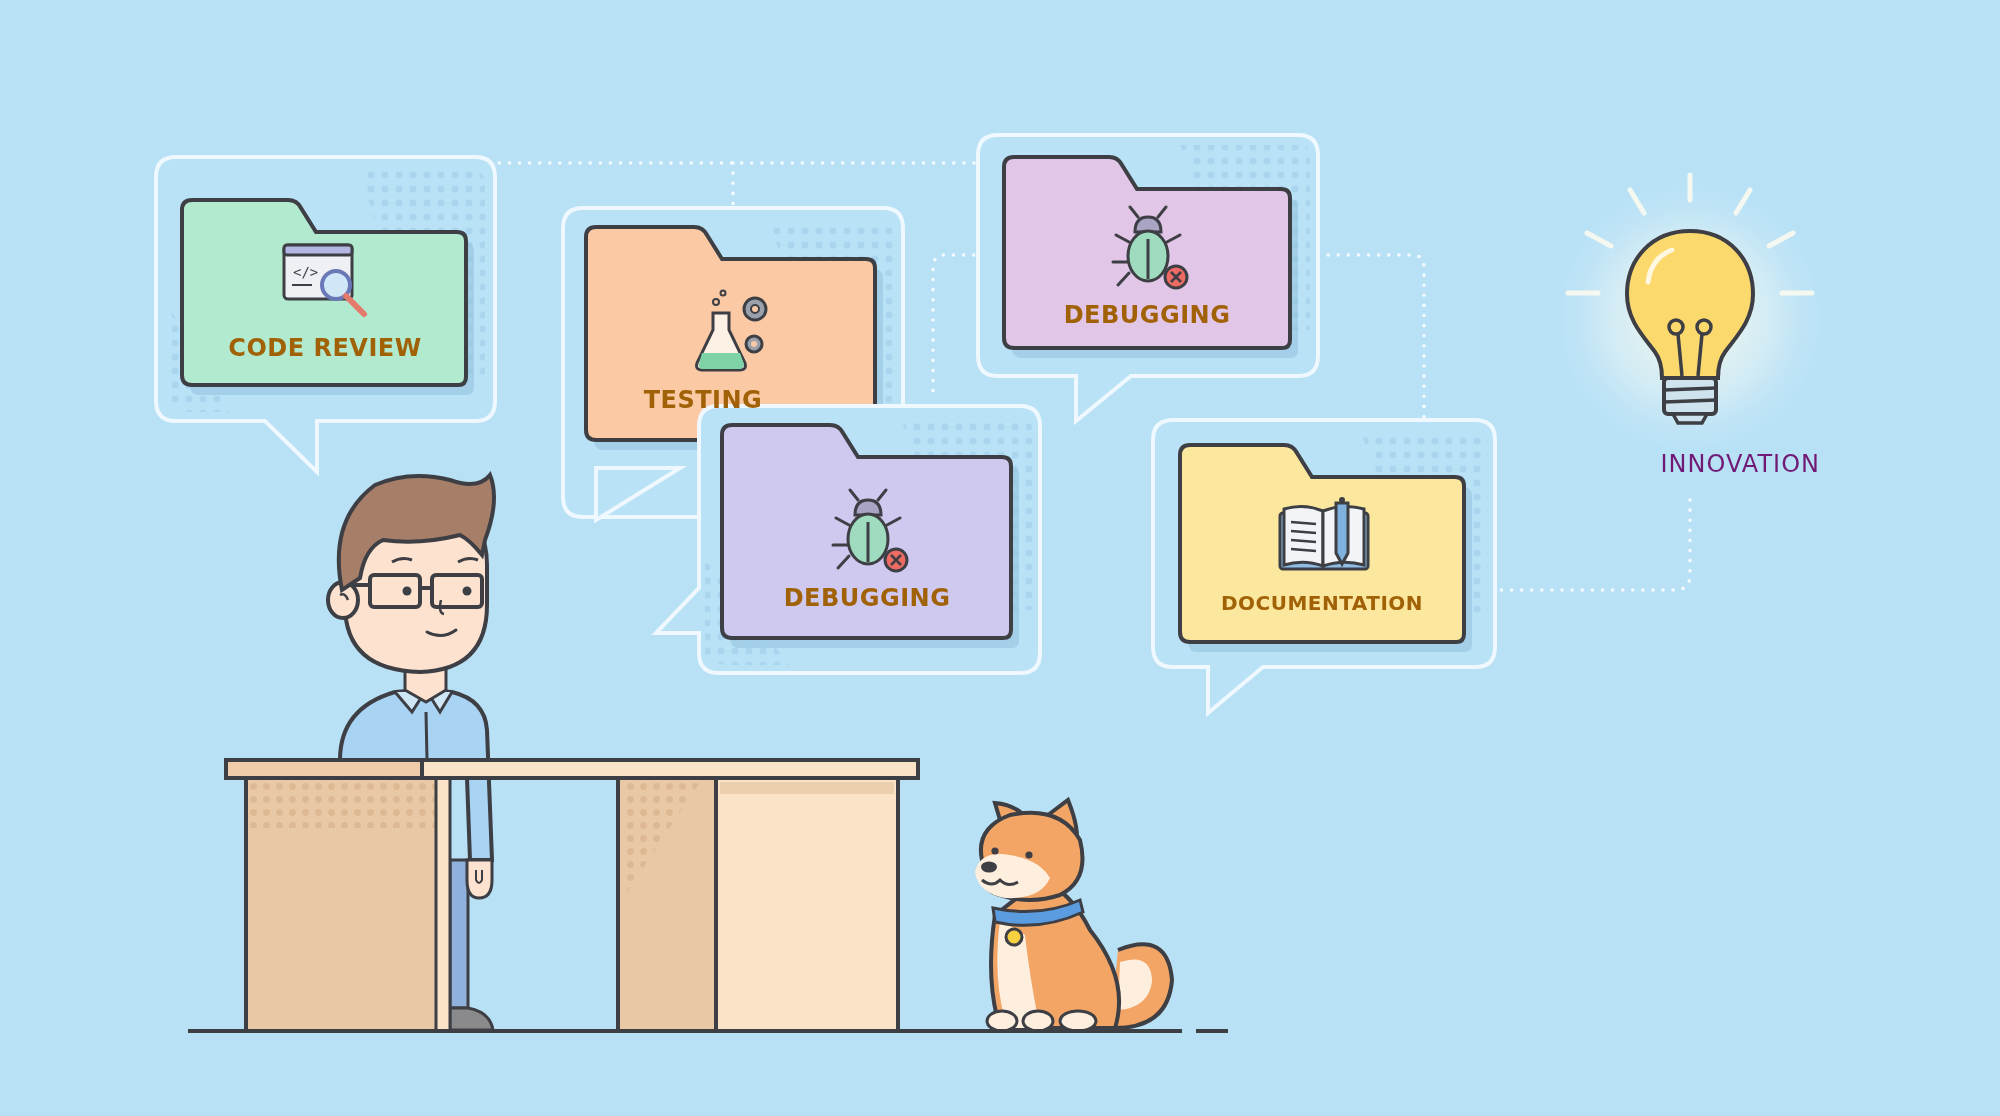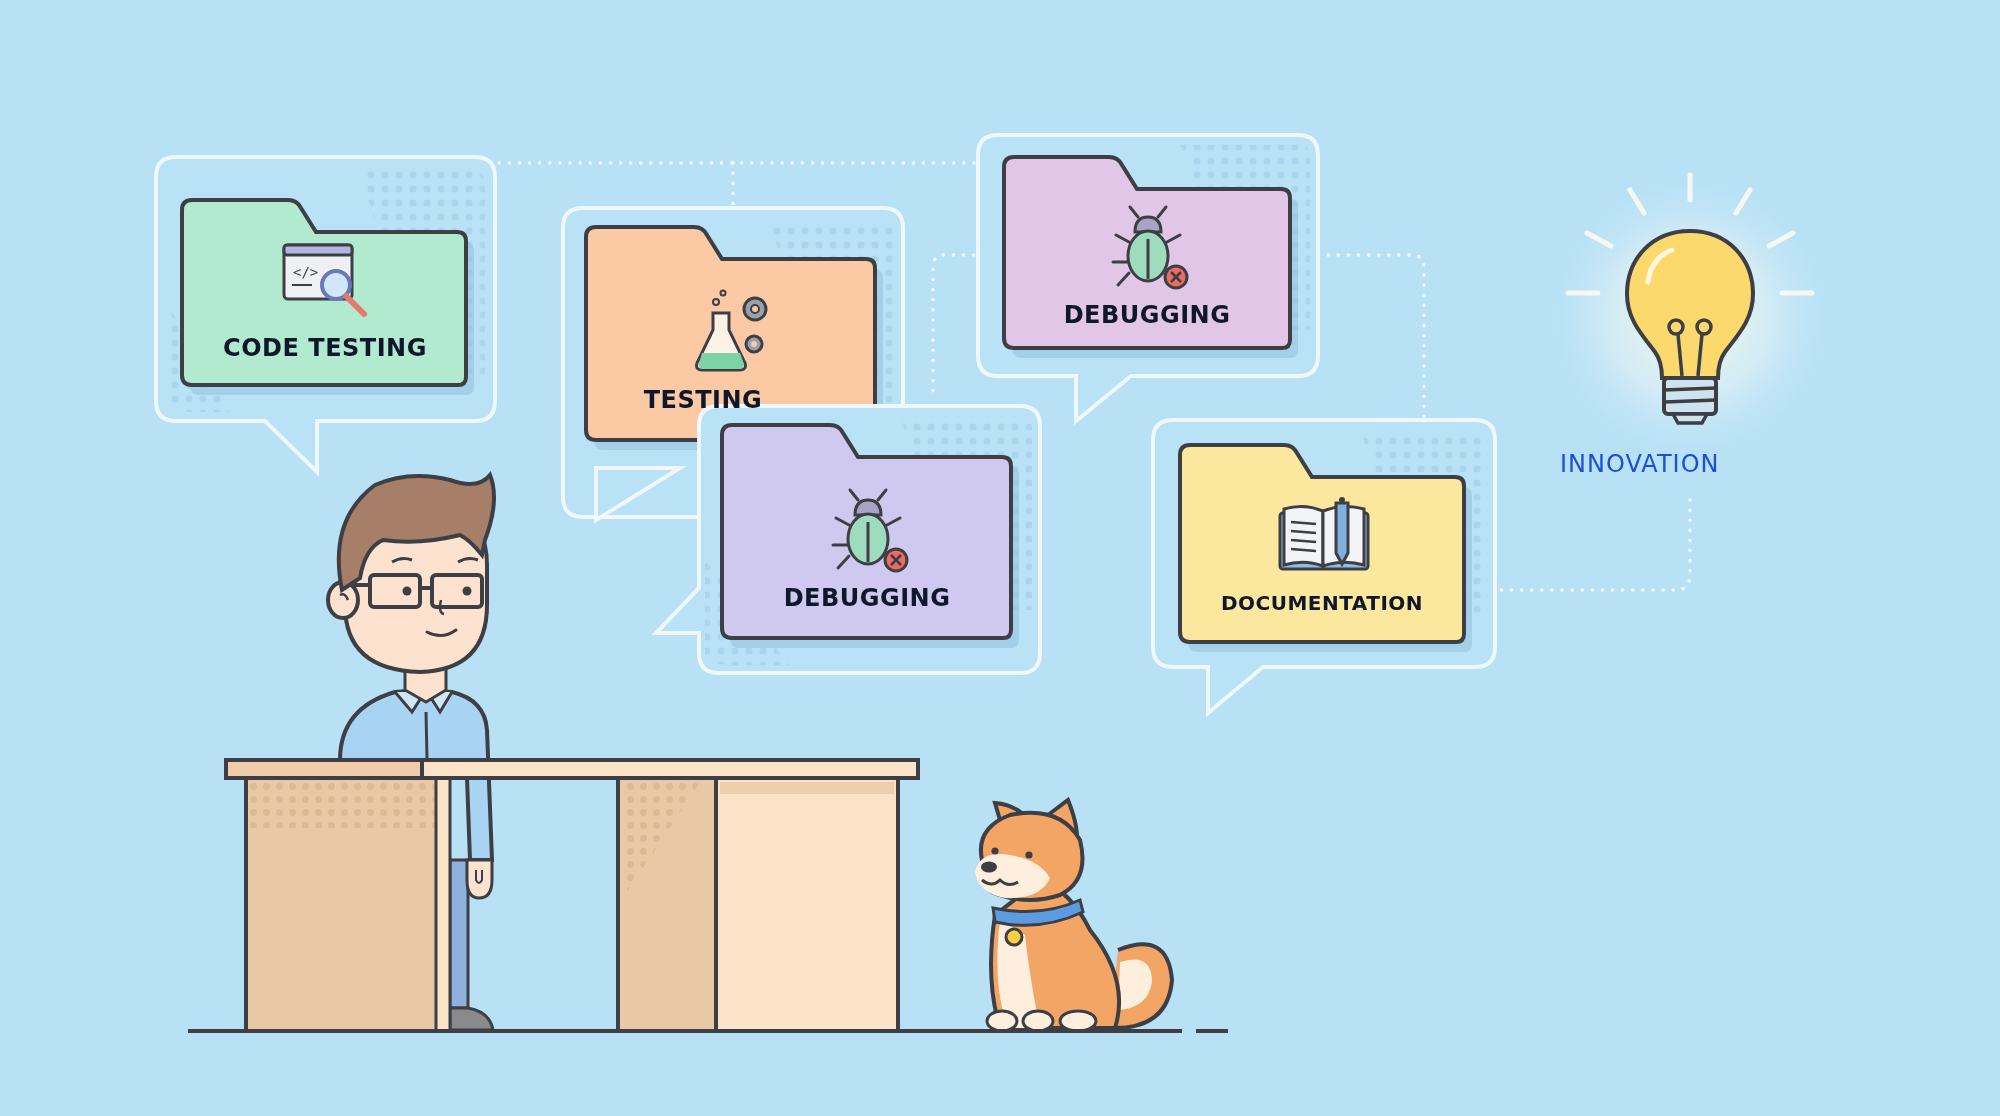--- a/index.html
+++ b/index.html
@@ -1,19 +1,19 @@
 <!DOCTYPE html>
 <html><head>
 <meta charset="utf-8">
 <style>
   html,body{margin:0;padding:0;}
   body{width:2000px;height:1116px;overflow:hidden;background:#b8e1f6;font-family:"DejaVu Sans","Liberation Sans",sans-serif;position:relative;}
   .scene{position:absolute;left:0;top:0;width:2000px;height:1116px;}
-  .folder-label{position:absolute;left:0;right:0;text-align:center;font-weight:bold;color:#0f172a;letter-spacing:0.5px;font-family:"DejaVu Sans",sans-serif;}
-  .innov{position:absolute;left:1560px;top:450px;width:260px;text-align:left;color:#1d4ed8;font-size:24px;letter-spacing:1px;font-family:"DejaVu Sans",sans-serif;}
+  .folder-label{position:absolute;left:0;right:0;text-align:center;font-weight:bold;color:#a16207;letter-spacing:0.5px;font-family:"DejaVu Sans",sans-serif;}
+  .innov{position:absolute;left:1560px;top:450px;width:260px;text-align:right;color:#701a75;font-size:24px;letter-spacing:1px;font-family:"DejaVu Sans",sans-serif;}
 </style>
 </head>
 <body>
 
 <div class="scene">
 <svg width="2000" height="1116" viewBox="0 0 2000 1116" xmlns="http://www.w3.org/2000/svg" style="position:absolute;left:0;top:0">
   <defs>
     <pattern id="dots" width="14" height="14" patternUnits="userSpaceOnUse">
       <circle cx="7" cy="7" r="3.6" fill="#9ccbe6" opacity="0.55"></circle>
     </pattern>
@@ -229,19 +229,19 @@
     <circle cx="1029" cy="855" r="3.6" fill="#3d3f45"></circle>
     <path d="M982 880 Q992 888 1000 880 Q1008 888 1018 882" fill="none" stroke="#3d3f45" stroke-width="3"></path>
     <path d="M993 908 Q1040 918 1080 900 L1083 912 Q1040 932 995 922 Z" fill="#5b9be0" stroke="#3d3f45" stroke-width="3"></path>
     <circle cx="1014" cy="937" r="8" fill="#f8d142" stroke="#3d3f45" stroke-width="3"></circle>
   </g>
 
   <line x1="188" y1="1031" x2="1182" y2="1031" stroke="#3d3f45" stroke-width="4"></line>
   <line x1="1196" y1="1031" x2="1228" y2="1031" stroke="#3d3f45" stroke-width="4"></line>
 </svg>
 
-  <div class="folder-label" style="left:182px;width:286px;right:auto;top:334px;font-size:24px;">CODE TESTING</div>
+  <div class="folder-label" style="left:182px;width:286px;right:auto;top:334px;font-size:24px;">CODE REVIEW</div>
   <div class="folder-label" style="left:558px;width:290px;right:auto;top:386px;font-size:24px;">TESTING</div>
   <div class="folder-label" style="left:722px;width:290px;right:auto;top:584px;font-size:24px;">DEBUGGING</div>
   <div class="folder-label" style="left:1004px;width:286px;right:auto;top:301px;font-size:24px;">DEBUGGING</div>
   <div class="folder-label" style="left:1180px;width:284px;right:auto;top:591px;font-size:20px;">DOCUMENTATION</div>
   <div class="innov">INNOVATION</div>
 </div>
 
 </body></html>

